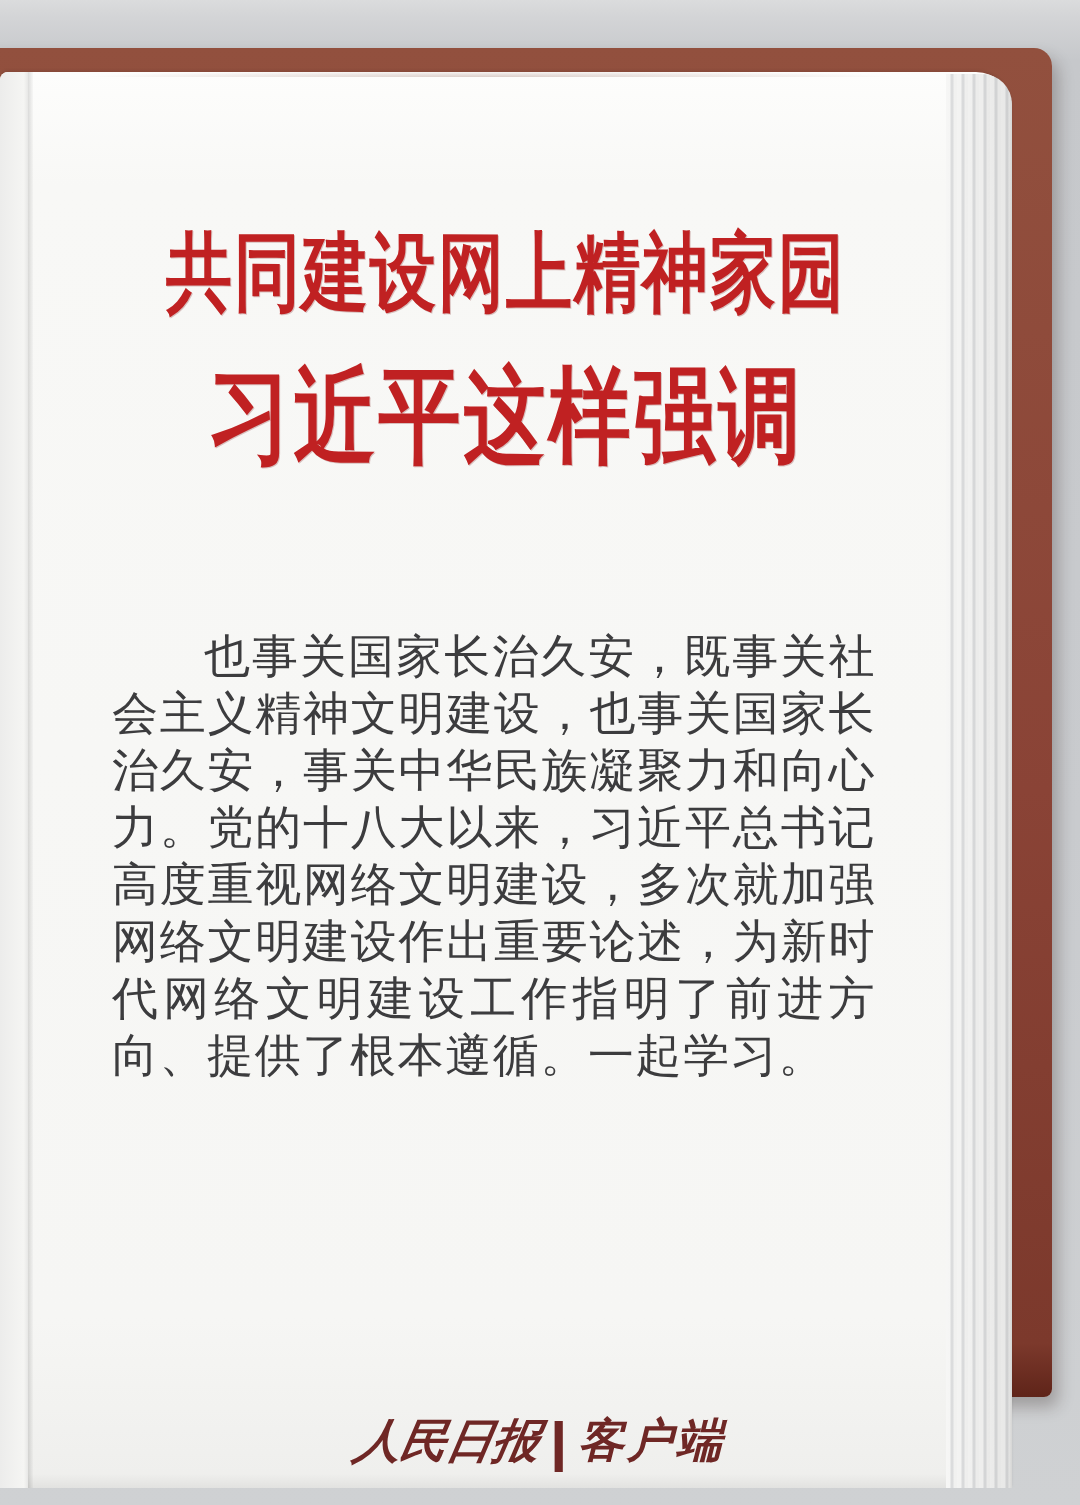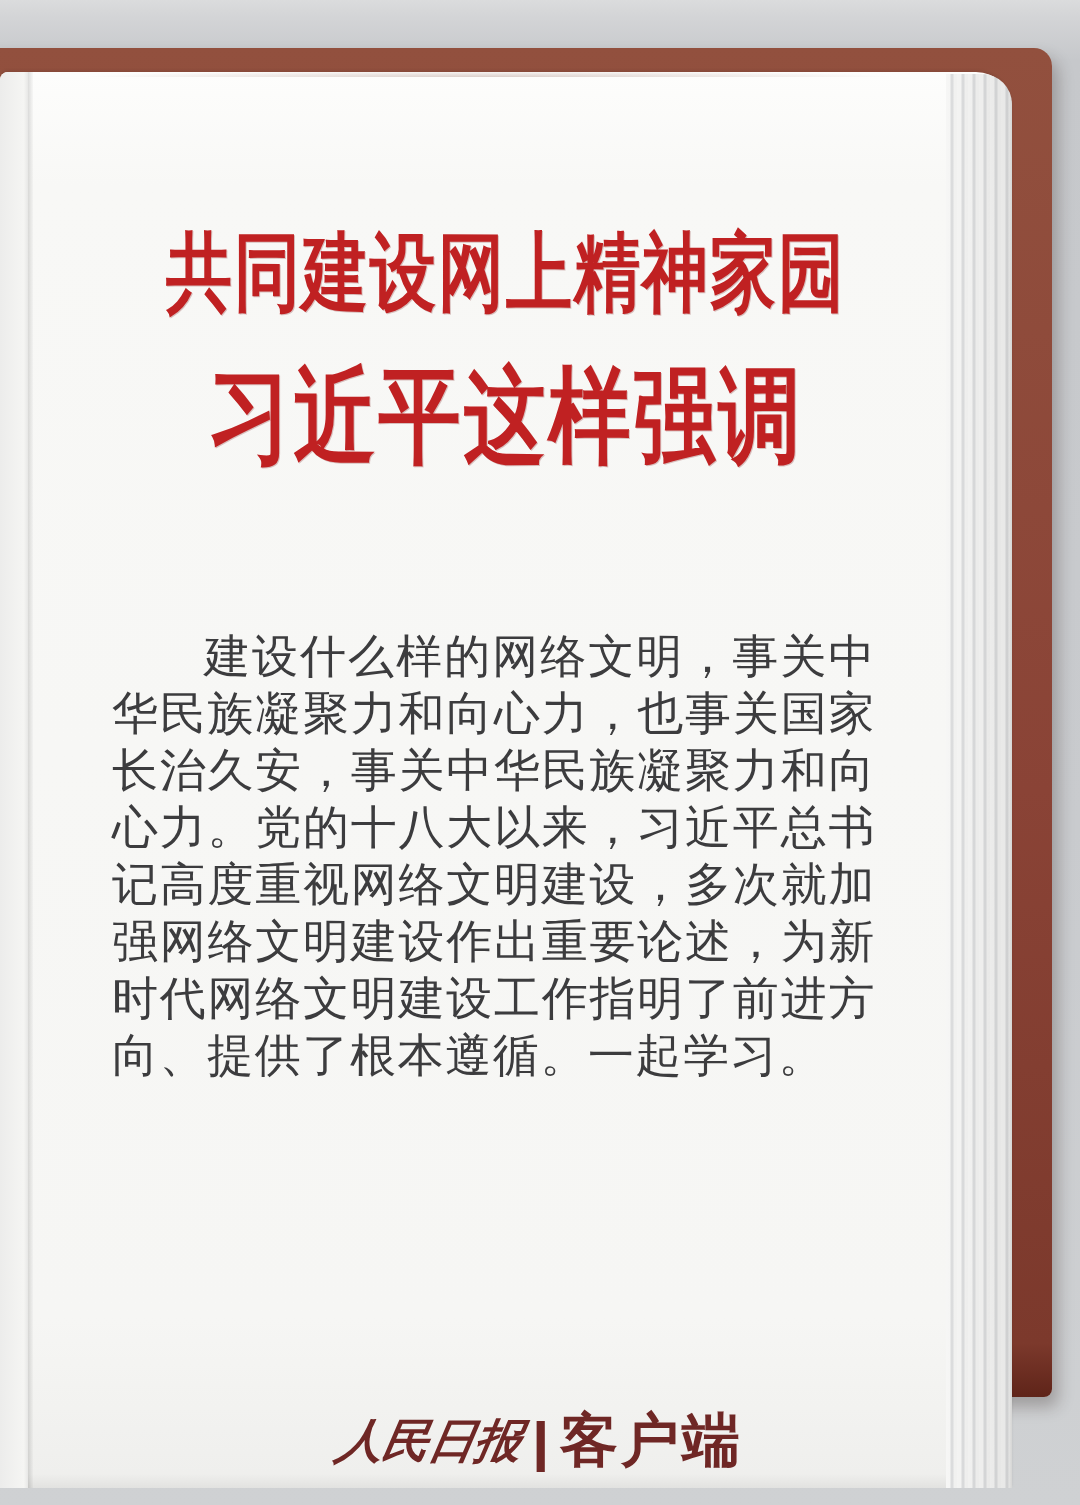--- a/index.html
+++ b/index.html
@@ -89,21 +89,21 @@
     font-style:italic;font-weight:bold;font-size:47px;letter-spacing:-1px;
     transform:skewX(-10deg);
   }
   .brand-divider{
     display:inline-block;font-family:"Liberation Sans","DejaVu Sans",sans-serif;
     font-weight:bold;font-size:40px;transform:scaleY(1.35) scaleX(1.6);
     margin:0 2px;
   }
   .brand-client{
     font-family:"Liberation Sans","DejaVu Sans",sans-serif;
-    font-weight:bold;font-size:58px;letter-spacing:3px;
+    font-weight:bold;font-size:46px;letter-spacing:3px;font-style:italic;
   }
 </style>
 </head>
 <body>
 
 <div class="scene">
 
   <div class="book-shadow"></div>
 
   <div class="book-cover"></div>
@@ -112,21 +112,21 @@
     <div class="page-top-curve"></div>
     <div class="left-page-strip"></div>
     <div class="gutter-line"></div>
     <div class="page-edges"></div>
 
     <div class="headline">
       <div class="headline-line1">共同建设网上精神家园</div>
       <div class="headline-line2">习近平这样强调</div>
     </div>
 
-    <div class="body-paragraph">建设什么样的网络文明，事关中华民族凝聚力和向心力，也事关国家长治久安，事关中华民族凝聚力和向心力。党的十八大以来，习近平总书记高度重视网络文明建设，多次就加强网络文明建设作出重要论述，为新时代网络文明建设工作指明了前进方向、提供了根本遵循。一起学习。</div>
+    <div class="body-paragraph">也事关国家长治久安，既事关社会主义精神文明建设，也事关国家长治久安，事关中华民族凝聚力和向心力。党的十八大以来，习近平总书记高度重视网络文明建设，多次就加强网络文明建设作出重要论述，为新时代网络文明建设工作指明了前进方向、提供了根本遵循。一起学习。</div>
   </div>
 
   <div class="footer-logo">
     <span class="brand-script">人民日报</span>
     <span class="brand-divider">|</span>
     <span class="brand-client">客户端</span>
   </div>
 
 </div>
 

